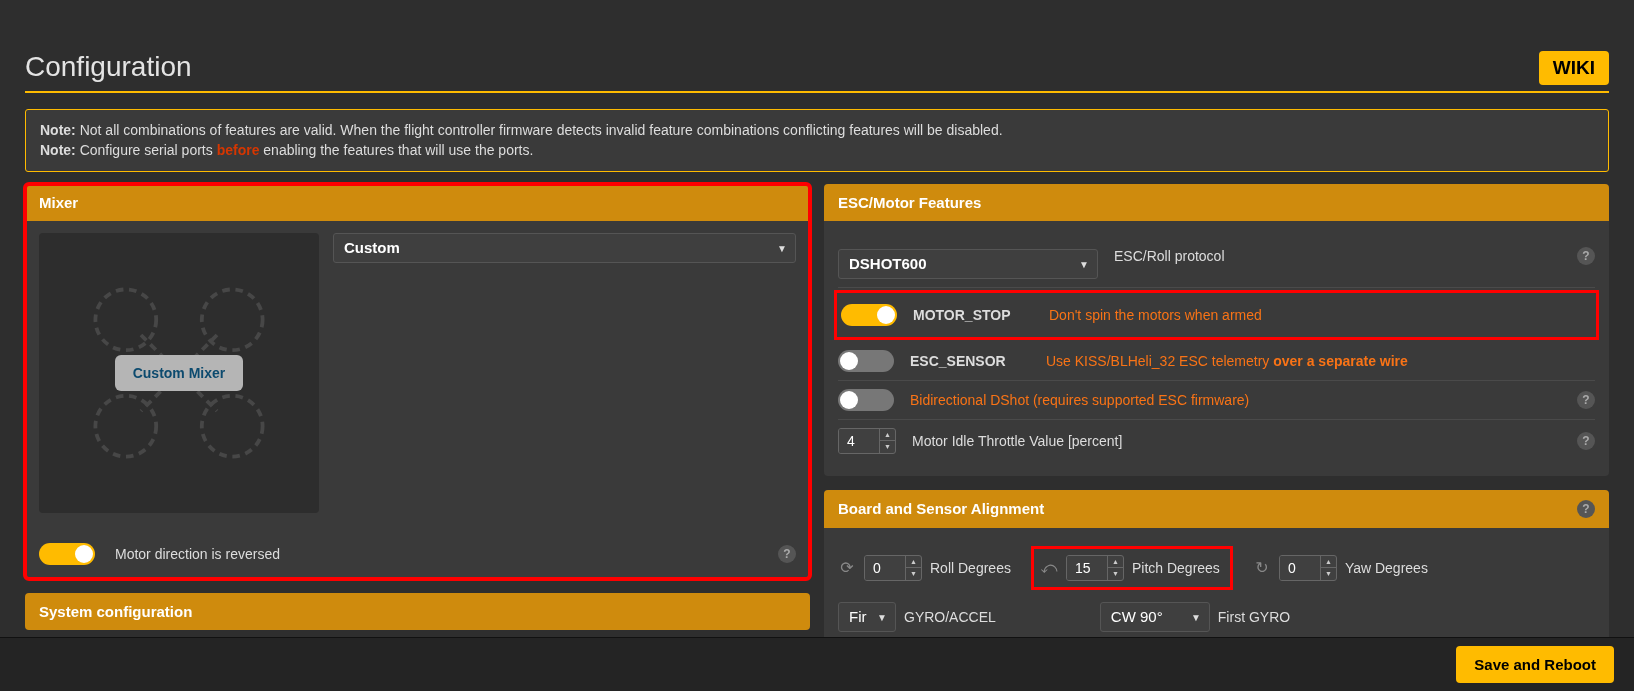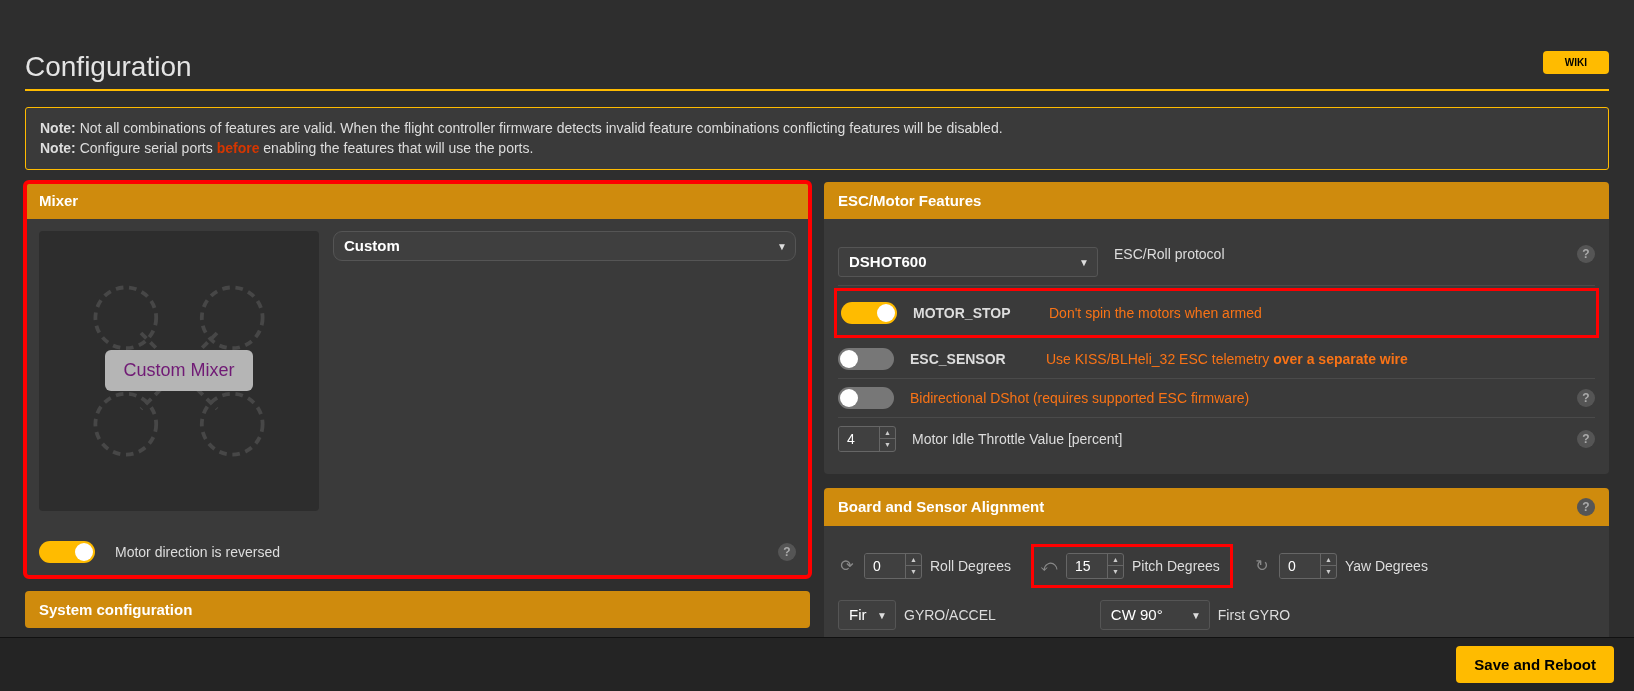--- a/index.html
+++ b/index.html
@@ -1,41 +1,41 @@
 <!DOCTYPE html>
 <html><head>
 <meta charset="utf-8">
 <style>
   * { box-sizing: border-box; margin: 0; padding: 0; font-family: "Helvetica Neue", Arial, sans-serif; }
   body { background: #2e2e2e; color: #ddd; font-size: 14px; width: 1634px; }
   .page { padding: 20px 25px 80px 25px; }
   .header-row { display: flex; align-items: flex-start; margin-bottom: 6px; margin-top: 31px; }
   .page-title { font-size: 28px; font-weight: 300; color: #e4e4e4; flex: 1; }
-  .wiki-btn { background: #ffbb00; color: #000; font-weight: 700; font-size: 10px; padding: 6px 22px; border-radius: 4px; border: none; cursor: pointer; }
+  .wiki-btn { background: #ffbb00; color: #000; font-weight: 700; font-size: 19px; padding: 6px 14px; border-radius: 4px; border: none; cursor: pointer; }
   .hr { height: 2px; background: #ffbb00; margin-bottom: 16px; }
   .note-box { border: 1px solid #ffbb00; border-radius: 3px; padding: 10px 14px; background: #3a3a3a; margin-bottom: 12px; line-height: 1.45; font-size: 14px; }
   .note-box b { font-weight: 700; }
   .note-box .warn { color: #d63600; font-weight: 700; }
   .columns { display: flex; gap: 14px; }
   .col { flex: 1 1 0; min-width: 0; }
   .panel { background: #3a3a3a; border-radius: 4px; margin-bottom: 14px; overflow: hidden; }
   .panel-header { background: #cf8b0d; color: #fff; font-weight: 700; padding: 10px 14px; font-size: 15px; display: flex; align-items: center; }
   .panel-header .help-right { margin-left: auto; }
   .panel-body { padding: 12px 14px 14px 14px; }
   
   .highlight-red { outline: 4px solid #ff0000; outline-offset: -2px; }
   
   .mixer-row { display: flex; align-items: flex-start; gap: 14px; }
   .mixer-img-box { width: 280px; height: 280px; background: #2d2d2d; border-radius: 4px; display: flex; align-items: center; justify-content: center; position: relative; }
   .mixer-img-box svg { width: 190px; height: 190px; opacity: 0.35; }
-  .custom-mixer-badge { position: absolute; background: #b5b5b5; color: #701a75; padding: 10px 18px; border-radius: 6px; font-size: 18px; font-weight: 400; }
+  .custom-mixer-badge { position: absolute; background: #b5b5b5; color: #0c4a6e; padding: 10px 18px; border-radius: 6px; font-size: 14px; font-weight: 700; }
   .select { background: #3f3f3f; color: #fff; border: 1px solid #555; border-radius: 3px; padding: 5px 28px 5px 10px; font-size: 15px; font-weight: 700; appearance: none; -webkit-appearance: none; position: relative; height: 30px; }
   .select-wrap { position: relative; display: inline-block; }
   .select-wrap::after { content: "▼"; position: absolute; right: 9px; top: 50%; transform: translateY(-50%); color: #ddd; font-size: 10px; pointer-events: none; }
-  .select-lg { width: 340px; border-radius: 9px; }
+  .select-lg { width: 340px; }
   .toggle { width: 56px; height: 22px; border-radius: 11px; position: relative; cursor: pointer; flex: 0 0 56px; }
   .toggle.on { background: #ffbb00; }
   .toggle.off { background: #777; }
   .toggle .knob { position: absolute; width: 18px; height: 18px; background: #fff; border-radius: 50%; top: 2px; }
   .toggle.on .knob { right: 2px; }
   .toggle.off .knob { left: 2px; }
   .feature-row { display: flex; align-items: center; gap: 16px; padding: 8px 0; border-bottom: 1px solid #4a4a4a; }
   .feature-row:last-child { border-bottom: none; }
   .feature-label { font-weight: 700; min-width: 120px; }
   .feature-desc { flex: 1; color: #f97316; }

